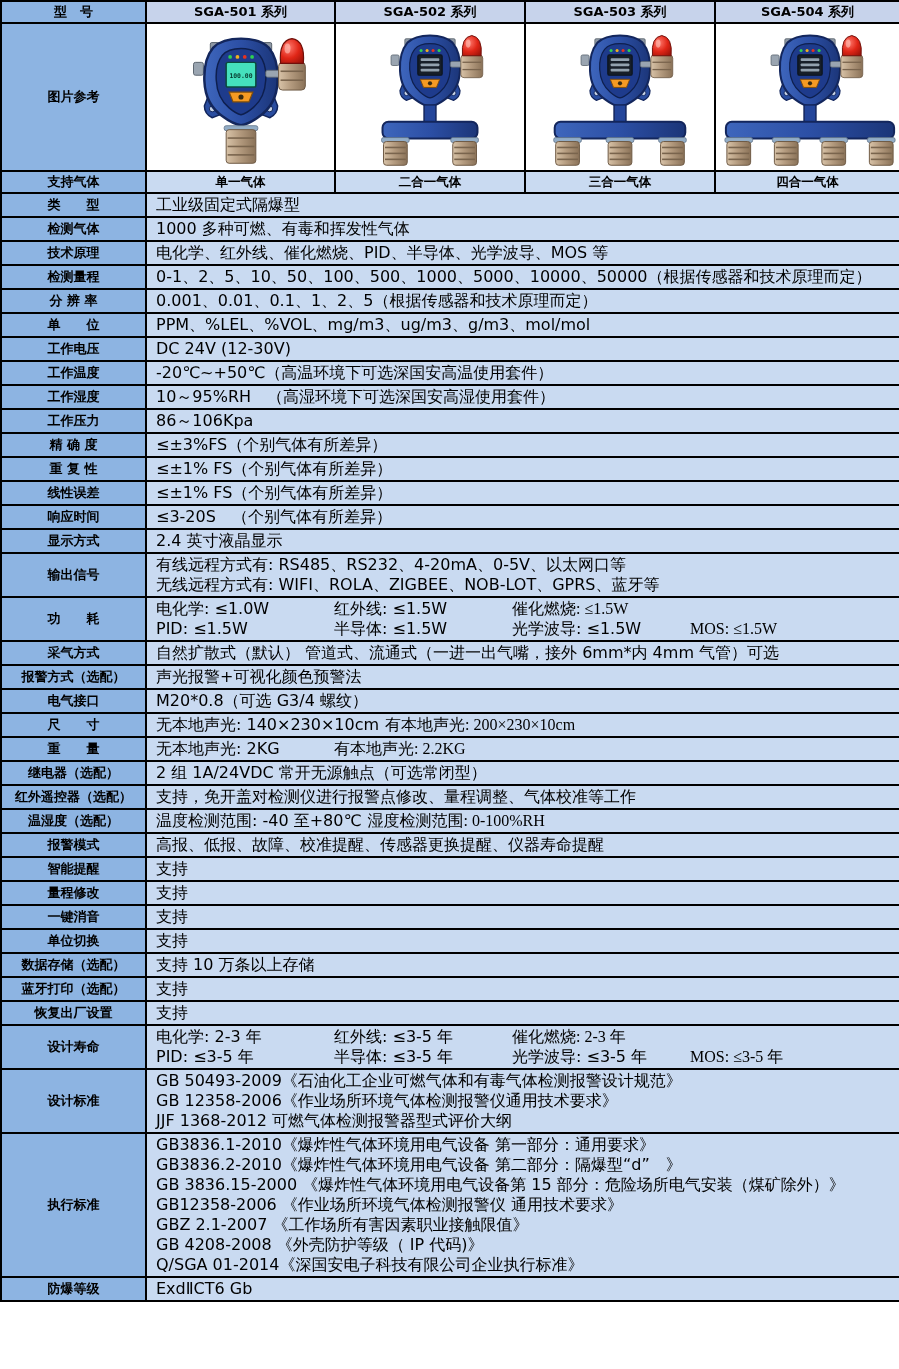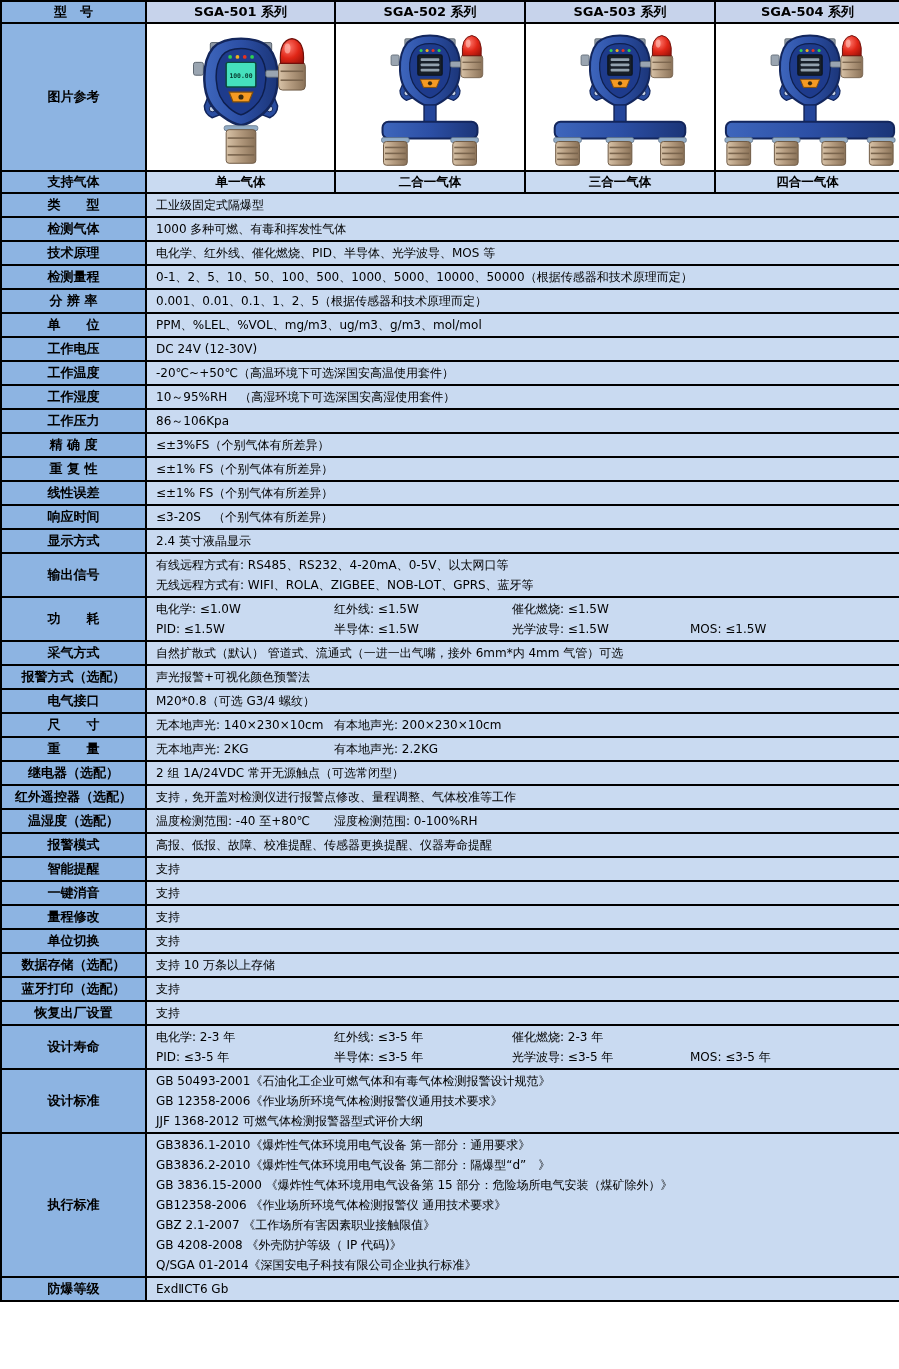--- a/index.html
+++ b/index.html
@@ -23,25 +23,25 @@
     background:var(--header-bg);
     font-weight:bold;font-size:13px;text-align:center;vertical-align:middle;white-space:nowrap;
   }
   td.img{background:var(--img-bg);text-align:center;vertical-align:middle;}
   td.gas{
     background:var(--cell-bg);
     font-weight:bold;font-size:12.5px;text-align:center;vertical-align:middle;white-space:nowrap;
   }
   td.val{
     background:var(--cell-bg);
-    font-size:12px;vertical-align:middle;padding:1px 4px 1px 9px;
+    font-size:16px;vertical-align:middle;padding:1px 4px 1px 9px;
   }
   .ln{line-height:20px;white-space:nowrap;}
   .seg{display:inline-block;min-width:172px;padding-right:6px;}
-  .seg:last-child{min-width:0;}
+  .seg:last-child{min-width:0;font-family:Liberation Serif, serif;}
   svg{display:block;margin:0 auto;}
 </style>
 </head>
 <body>
 
 <div class="wrap">
   <table class="spec">
     <colgroup>
       <col style="width:145px">
         <col style="width:189px">
@@ -471,27 +471,27 @@
             <div class="ln"><span>高报、低报、故障、校准提醒、传感器更换提醒、仪器寿命提醒</span></div>
           </td>
         </tr>
         <tr style="height:22px">
           <td class="lbl">智能提醒</td>
           <td class="val" colspan="4">
             <div class="ln"><span>支持</span></div>
           </td>
         </tr>
         <tr style="height:22px">
+          <td class="lbl">量程修改</td>
+          <td class="val" colspan="4">
+            <div class="ln"><span>支持</span></div>
+          </td>
+        </tr>
+        <tr style="height:22px">
           <td class="lbl">一键消音</td>
-          <td class="val" colspan="4">
-            <div class="ln"><span>支持</span></div>
-          </td>
-        </tr>
-        <tr style="height:22px">
-          <td class="lbl">量程修改</td>
           <td class="val" colspan="4">
             <div class="ln"><span>支持</span></div>
           </td>
         </tr>
         <tr style="height:22px">
           <td class="lbl">单位切换</td>
           <td class="val" colspan="4">
             <div class="ln"><span>支持</span></div>
           </td>
         </tr>
@@ -516,21 +516,21 @@
         <tr style="height:41px">
           <td class="lbl">设计寿命</td>
           <td class="val" colspan="4">
             <div class="ln"><span class="seg">电化学: 2-3 年</span><span class="seg">红外线: ≤3-5 年</span><span class="seg">催化燃烧: 2-3 年</span></div>
             <div class="ln"><span class="seg">PID: ≤3-5 年</span><span class="seg">半导体: ≤3-5 年</span><span class="seg">光学波导: ≤3-5 年</span><span class="seg">MOS: ≤3-5 年</span></div>
           </td>
         </tr>
         <tr style="height:63px">
           <td class="lbl">设计标准</td>
           <td class="val" colspan="4">
-            <div class="ln"><span>GB 50493-2001《石油化工企业可燃气体和有毒气体检测报警设计规范》</span></div>
+            <div class="ln"><span>GB 50493-2009《石油化工企业可燃气体和有毒气体检测报警设计规范》</span></div>
             <div class="ln"><span>GB 12358-2006《作业场所环境气体检测报警仪通用技术要求》</span></div>
             <div class="ln"><span>JJF 1368-2012 可燃气体检测报警器型式评价大纲</span></div>
           </td>
         </tr>
         <tr style="height:144px">
           <td class="lbl">执行标准</td>
           <td class="val" colspan="4">
             <div class="ln"><span>GB3836.1-2010《爆炸性气体环境用电气设备 第一部分：通用要求》</span></div>
             <div class="ln"><span>GB3836.2-2010《爆炸性气体环境用电气设备 第二部分：隔爆型“d”　》</span></div>
             <div class="ln"><span>GB 3836.15-2000 《爆炸性气体环境用电气设备第 15 部分：危险场所电气安装（煤矿除外）》</span></div>

